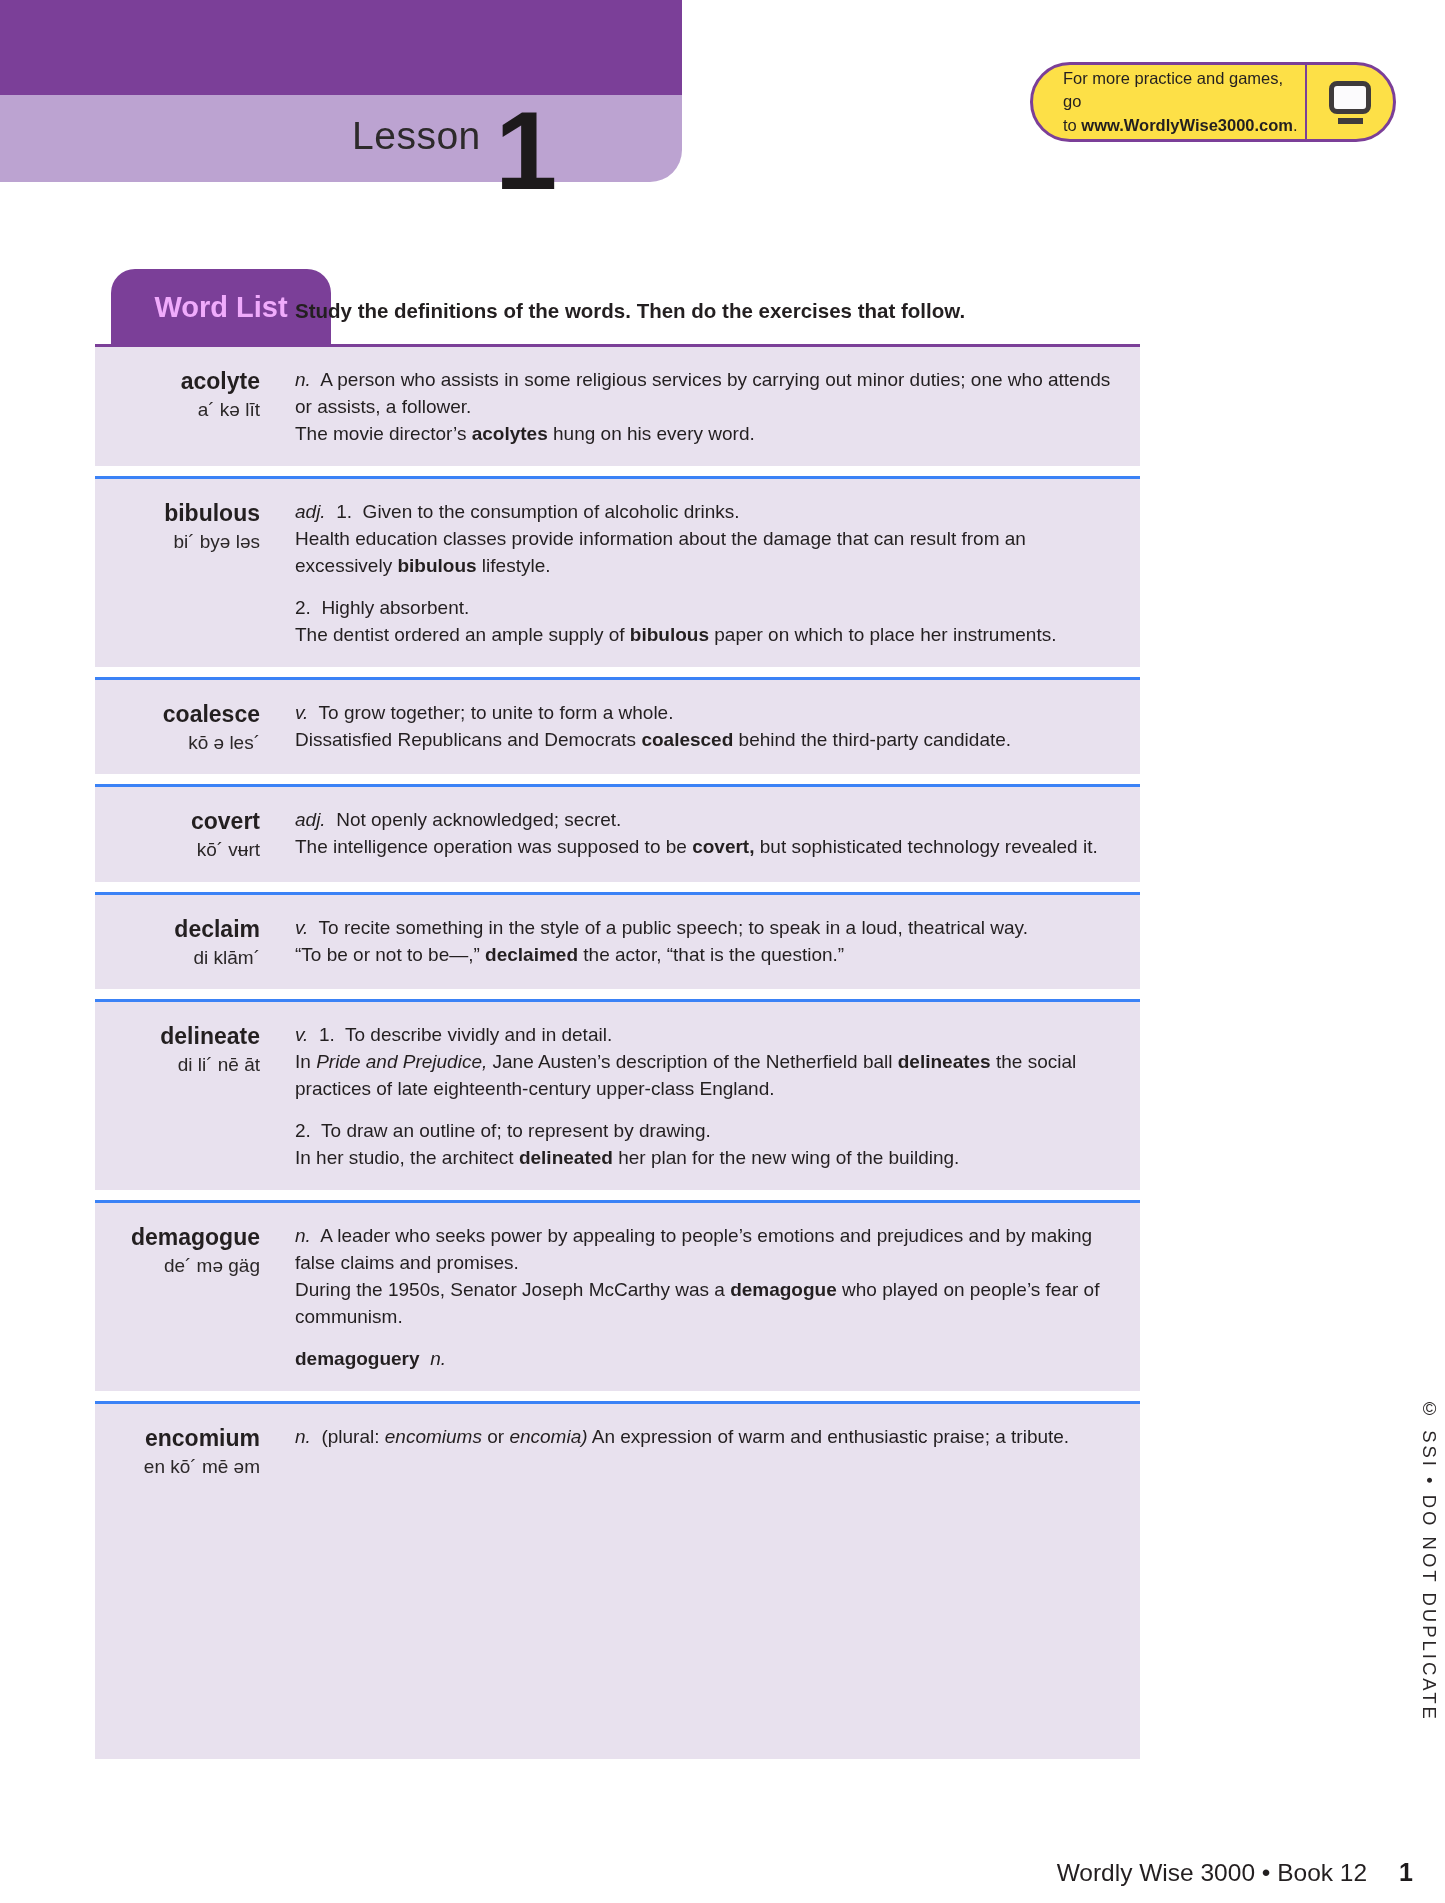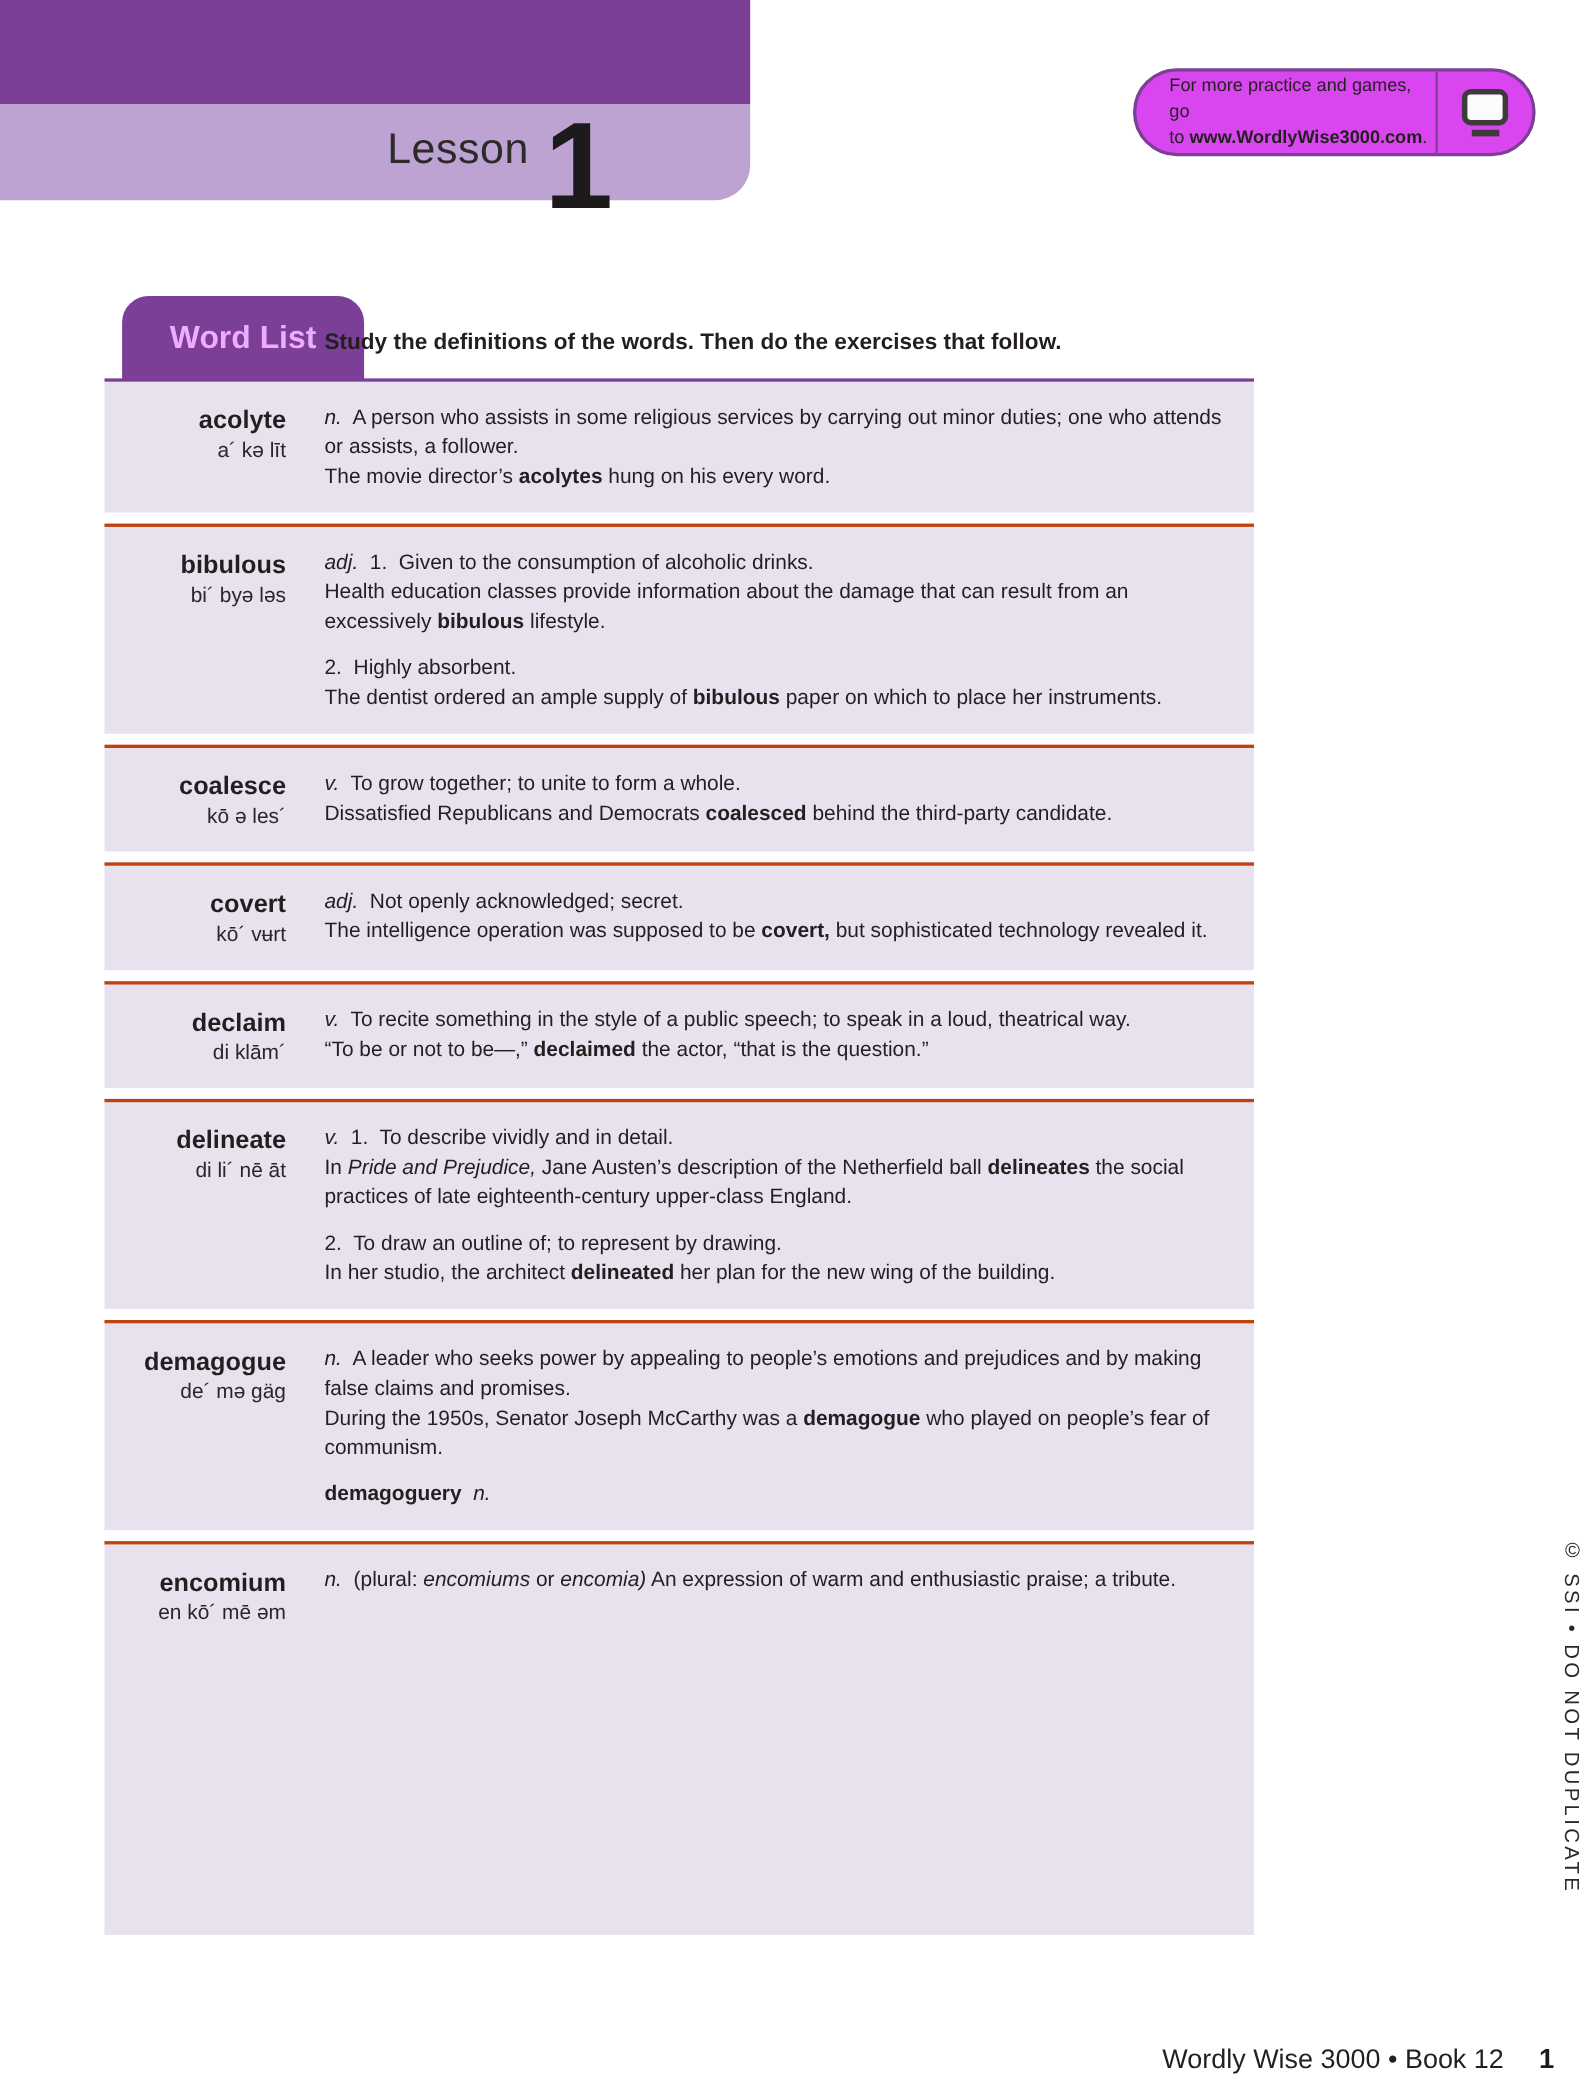--- a/index.html
+++ b/index.html
@@ -7,37 +7,37 @@
     position:relative;width:1445px;height:1903px;background:#ffffff;overflow:hidden;
     font-family:"Liberation Sans", sans-serif;color:#231f20;
   }
   
   .band-dark{position:absolute;left:0;top:0;width:682px;height:95px;background:#7b3f98;}
   .band-light{position:absolute;left:0;top:95px;width:682px;height:87px;background:#bca3d1;border-radius:0 0 32px 0;}
   .lesson-label{position:absolute;left:352px;top:114px;font-size:39px;font-weight:400;color:#2d2a2b;letter-spacing:0.5px;}
   .lesson-number{position:absolute;left:495px;top:98px;font-size:112px;font-weight:700;line-height:0.95;color:#1d1a1b;}
   
   .promo{position:absolute;left:1030px;top:62px;width:366px;height:80px;box-sizing:border-box;
-    background:#d946ef;border:3px solid #7b3f98;border-radius:40px;display:flex;align-items:stretch;overflow:hidden;}
+    background:#fde047;border:3px solid #7b3f98;border-radius:40px;display:flex;align-items:stretch;overflow:hidden;}
   .promo-text{flex:1;display:flex;flex-direction:column;justify-content:center;padding-left:30px;
     font-size:16.5px;line-height:1.4;color:#231f20;}
   .promo-text .b{font-weight:700;}
   .promo-divider{width:2.5px;background:#7b3f98;}
   .promo-icon-area{width:86px;display:flex;flex-direction:column;align-items:center;justify-content:center;}
   .monitor-screen{width:42px;height:33px;border:5.5px solid #3f3b3c;border-radius:8px;background:#fcfbfd;box-sizing:border-box;}
   .monitor-stand{width:25px;height:6px;background:#3f3b3c;margin-top:4px;}
   
   .wordlist{position:absolute;left:95px;top:268px;width:1045px;}
   .wl-header{position:relative;height:76px;border-bottom:3px solid #7b3f98;}
   .wl-tab{position:absolute;left:16px;bottom:-1px;width:220px;height:76px;background:#7b3f98;
     border-radius:24px 24px 0 0;display:flex;align-items:center;justify-content:center;
     color:#f0abfc;font-weight:700;font-size:29px;}
   .wl-instruction{position:absolute;left:200px;bottom:21px;font-weight:700;font-size:20.5px;color:#231f20;}
   .entries{display:block;}
-  .entry{display:flex;background:#e8e1ee;border-top:3px solid #c2410c;margin-top:10px;
+  .entry{display:flex;background:#e8e1ee;border-top:3px solid #3b82f6;margin-top:10px;
     padding:19px 0 19px 0;box-sizing:border-box;}
   .entry:first-child{margin-top:0;border-top:none;}
   .entry:last-child{min-height:358px;}
   .word-col{flex:0 0 200px;width:200px;box-sizing:border-box;text-align:right;padding-right:35px;padding-top:1px;}
   .word{font-weight:700;font-size:23px;line-height:1.25;color:#231f20;}
   .pron{font-size:19px;line-height:1.35;color:#2b2728;margin-top:1px;}
   .def-col{flex:1;padding-right:26px;font-size:19px;line-height:27px;color:#231f20;}
   .para{margin:0;}
   .para.gap{margin-top:15px;}
   .def-col .b{font-weight:700;}

